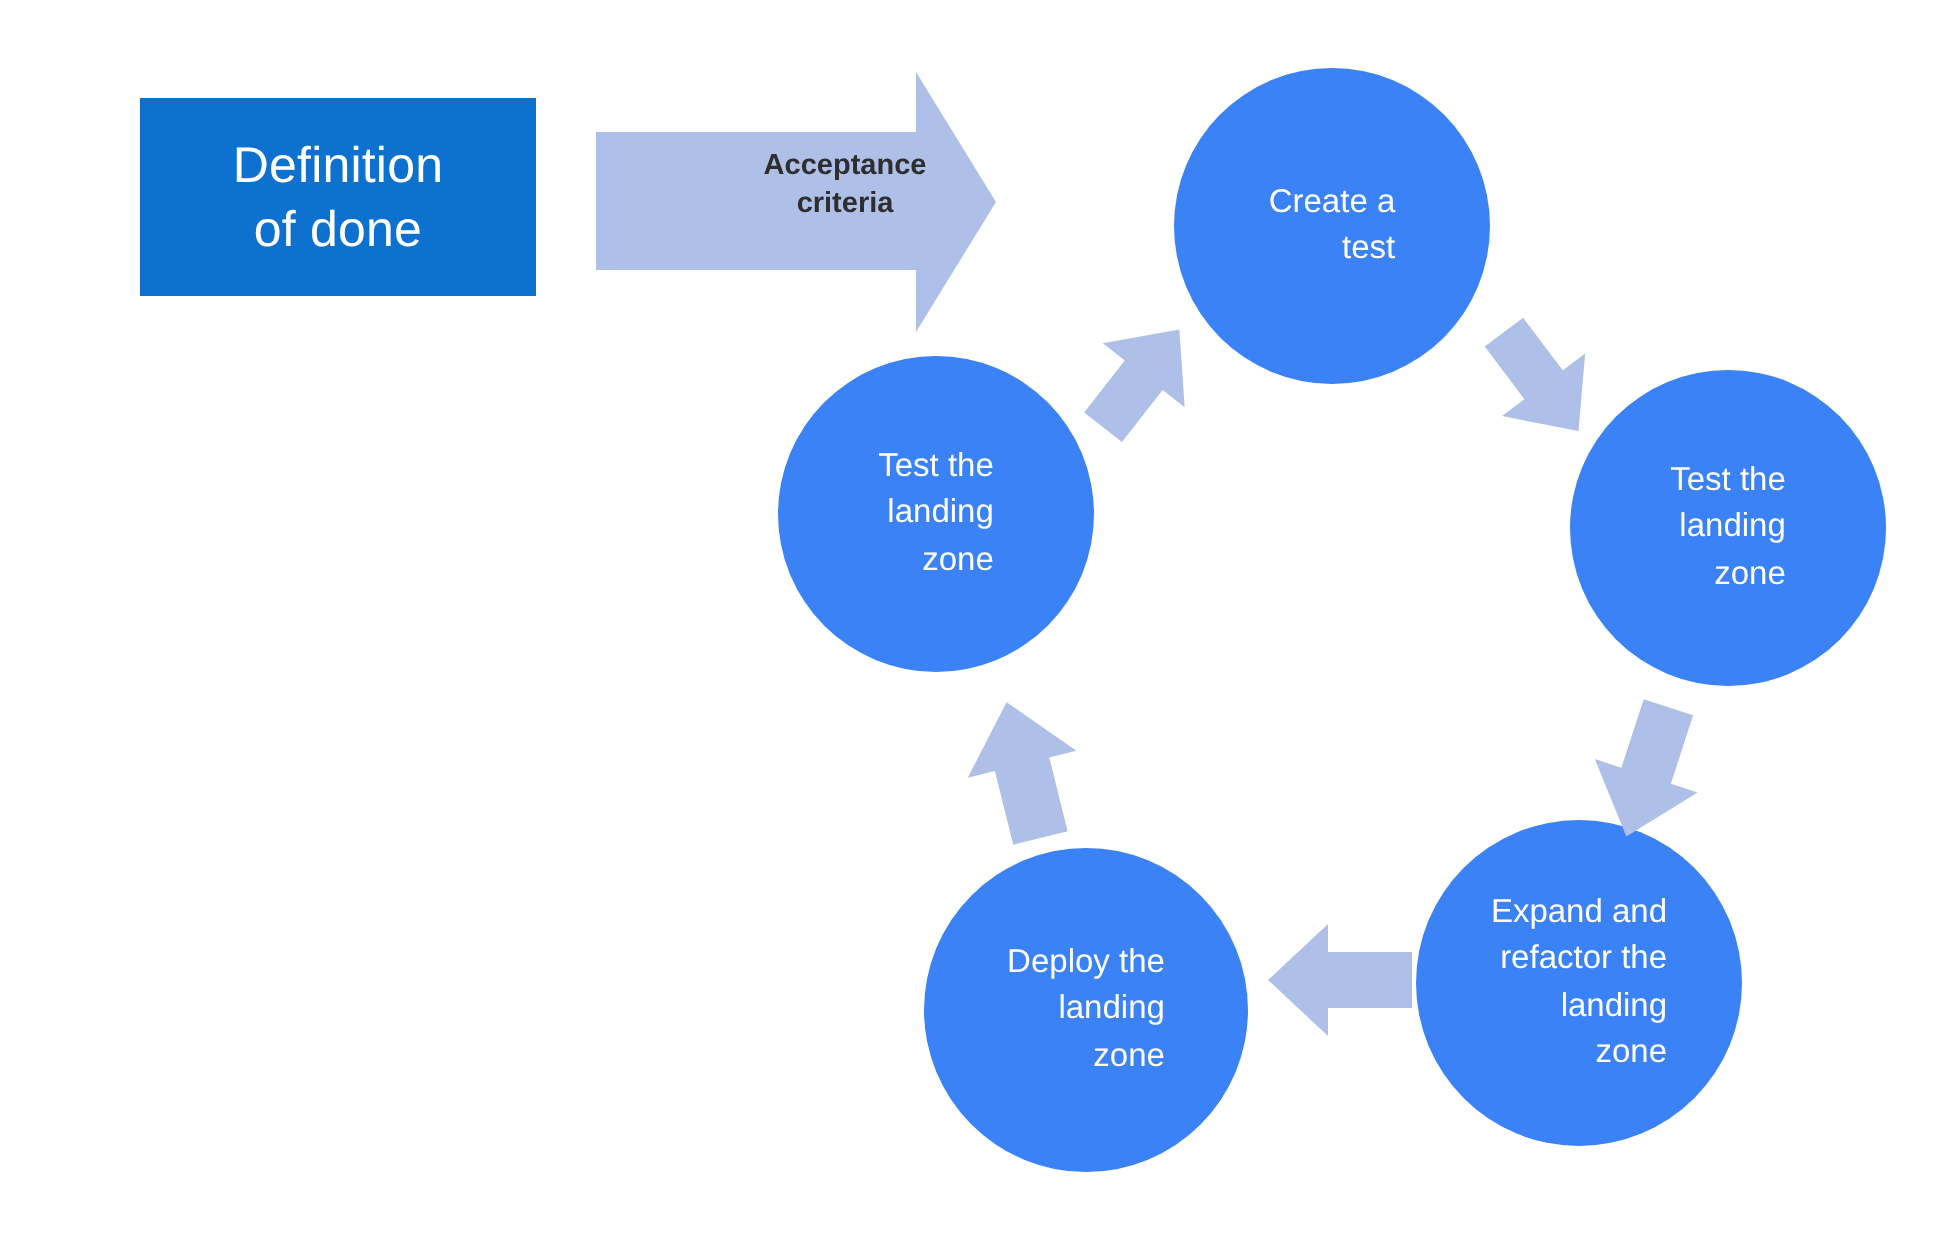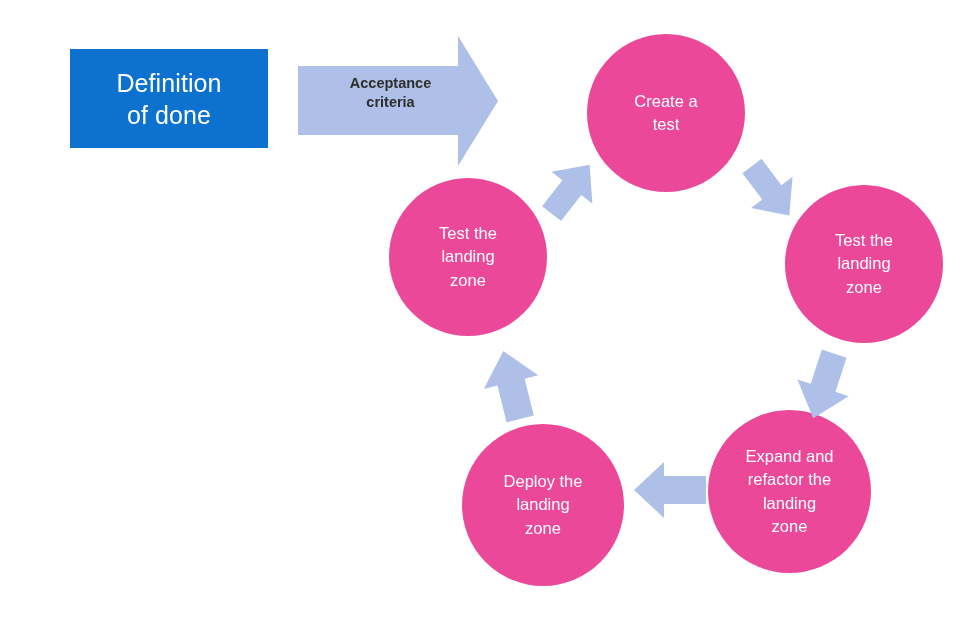--- a/index.html
+++ b/index.html
@@ -58,31 +58,32 @@
     position: absolute;
     left: 298px;
     top: 74px;
     width: 185px;
     text-align: center;
     color: #2e2e2e;
     font-size: 14.5px;
     font-weight: bold;
     line-height: 1.32;
     white-space: pre-line;
+    padding-left: 32px;
   }
 
   
   .circle {
     position: absolute;
     border-radius: 50%;
-    background: #ec4899;
+    background: #3b82f6;
     display: flex;
     align-items: center;
     justify-content: center;
-    text-align: center;
+    text-align: right;
   }
   .circle .circle-label {
     color: #ffffff;
     font-size: 16.5px;
     line-height: 1.42;
     font-weight: 400;
     white-space: pre-line;
     padding: 0 10px;
   }
 

